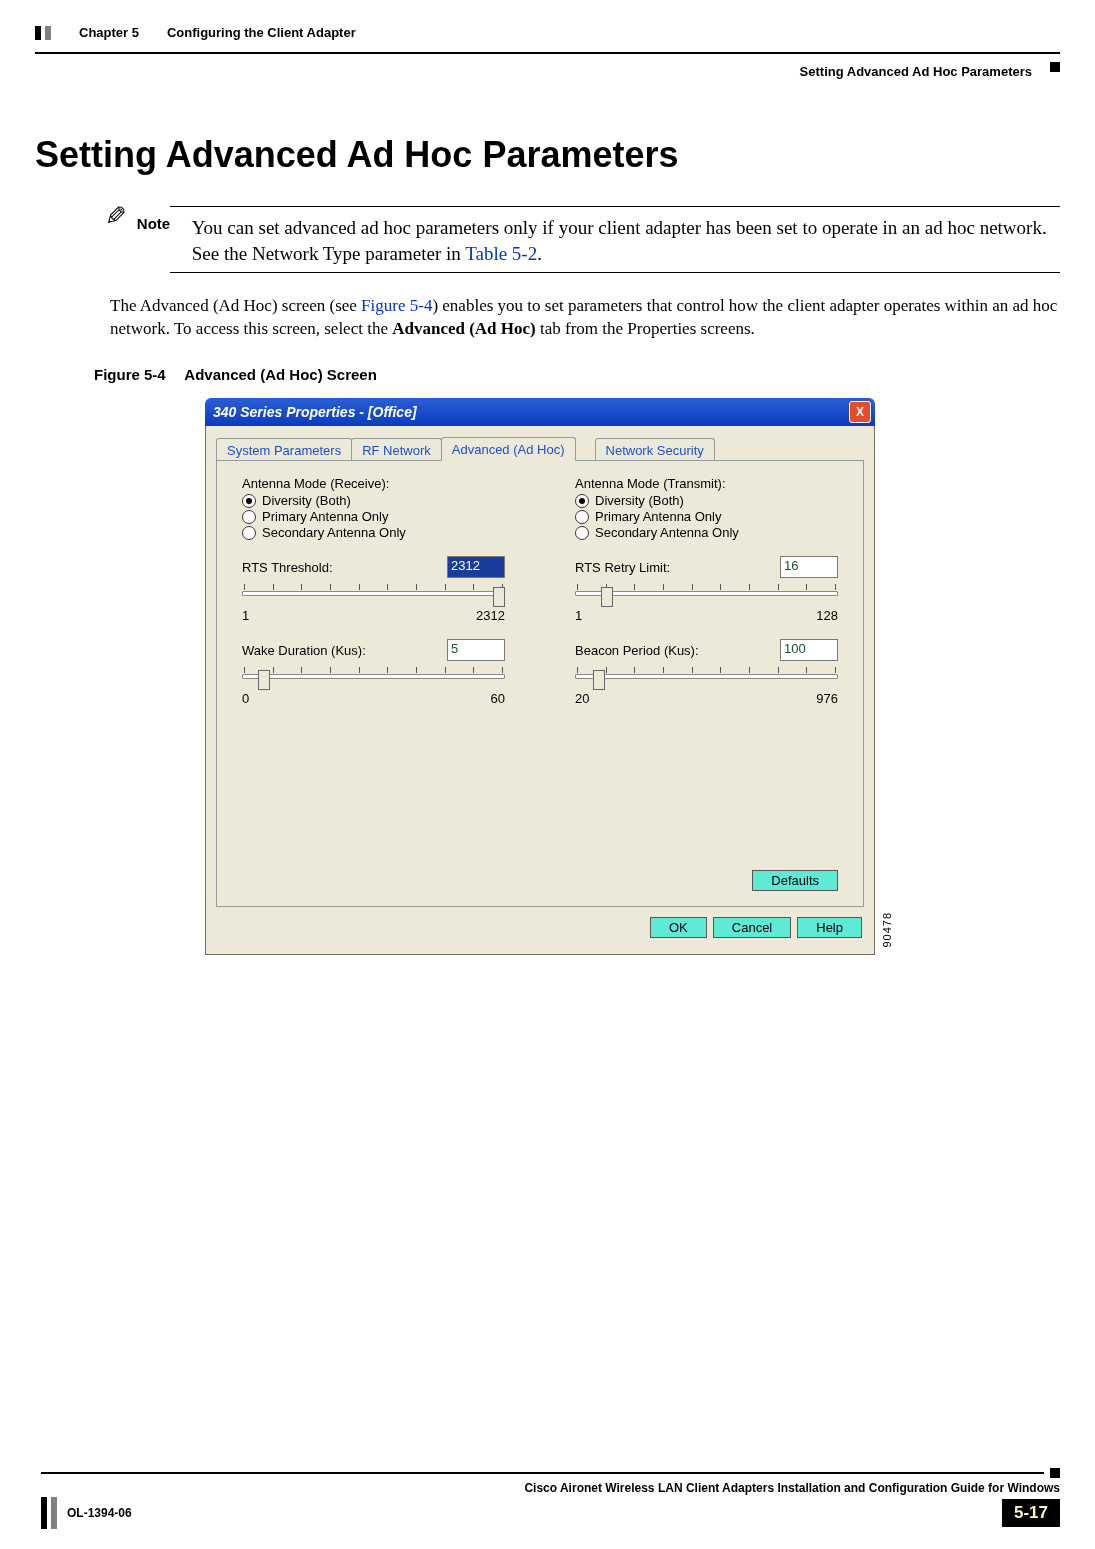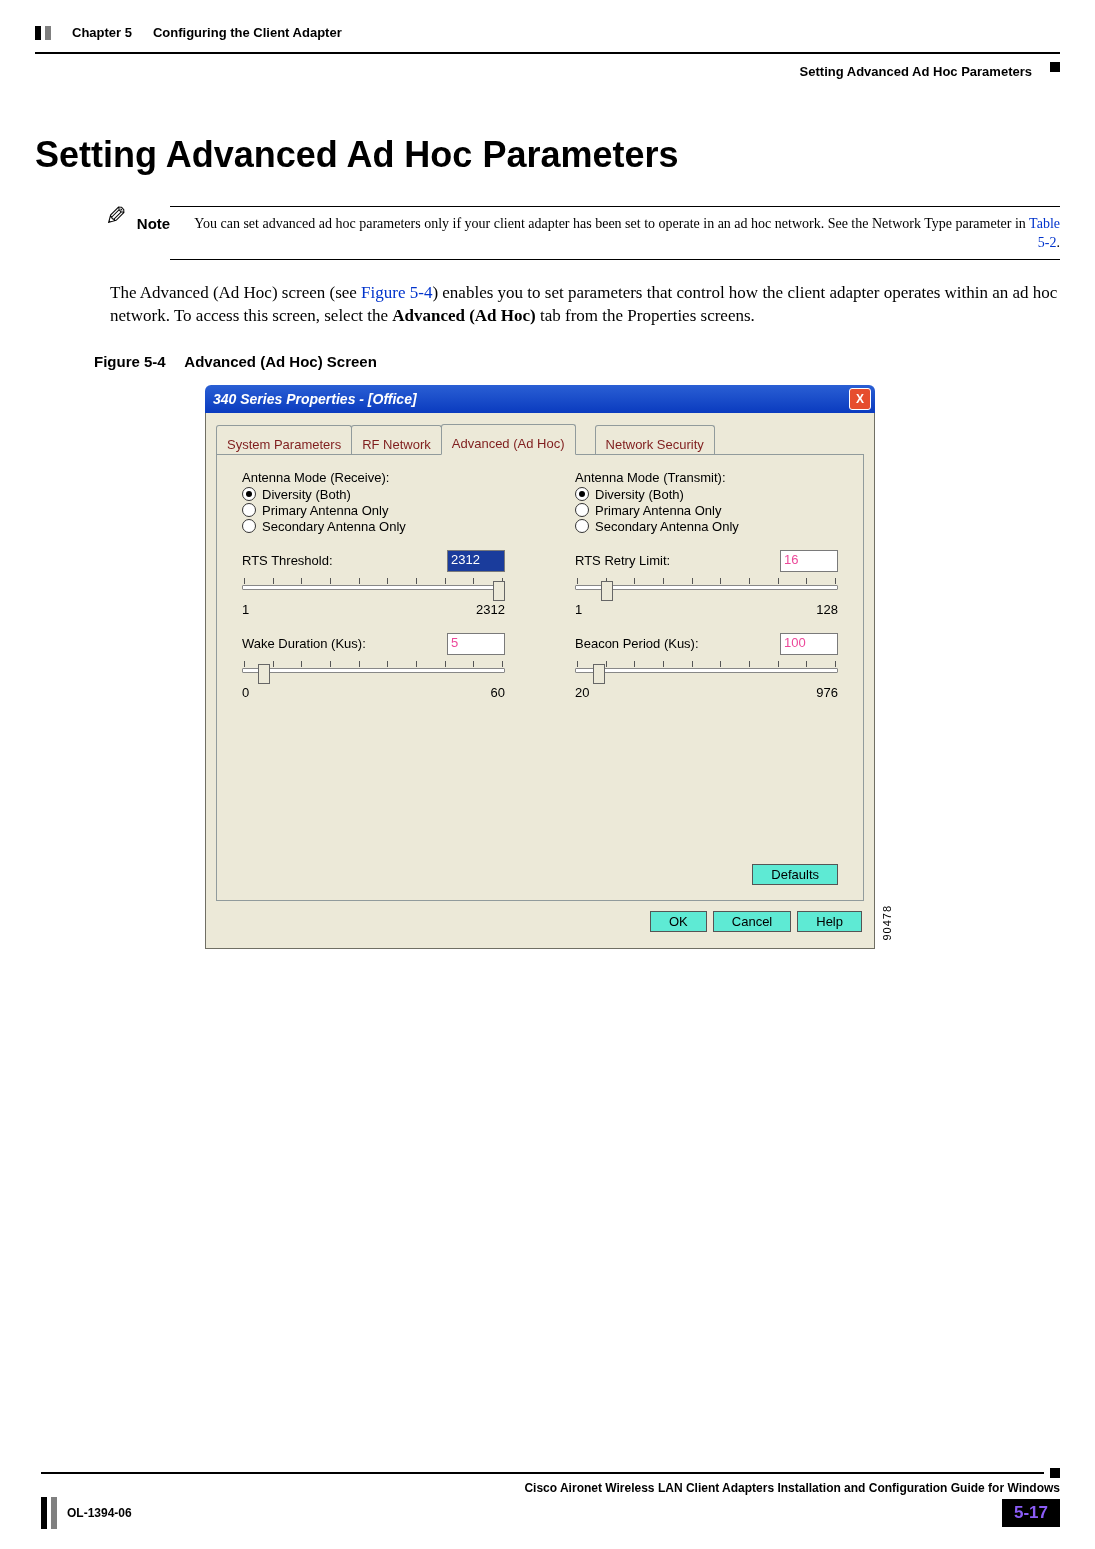--- a/index.html
+++ b/index.html
@@ -20,21 +20,21 @@
   .header-row {
     display: flex;
     align-items: center;
     font-family: Arial, Helvetica, sans-serif;
     font-size: 13px;
     font-weight: bold;
   }
   .header-left {
     display: flex;
     align-items: center;
-    gap: 21px;
+    gap: 28px;
   }
   .hdr-bar-black { width: 6px; height: 14px; background: #000; }
   .hdr-bar-grey { width: 6px; height: 14px; background: #808080; }
   .hdr-rule {
     border-top: 2px solid #000;
     margin-top: 12px;
   }
   .header-right {
     text-align: right;
     font-family: Arial, Helvetica, sans-serif;
@@ -73,25 +73,24 @@
     font-family: sans-serif;
   }
   .note-label {
     font-family: Liberation Sans, sans-serif;
     font-weight: bold;
     font-size: 15px;
     width: 55px;
     padding-top: 8px;
   }
   .note-text {
-    font-size: 14px;
+    font-size: 19px;
     line-height: 1.35;
     padding-top: 8px;
     flex: 1;
-    text-align: right;
   }
   .link { color: #0033cc; }
 
   .body-para {
     margin-left: 75px;
     font-size: 17px;
     line-height: 1.35;
     margin-bottom: 25px;
   }
 
@@ -141,23 +140,23 @@
     padding: 10px;
     position: relative;
   }
   .tab-row { display: flex; align-items: flex-end; }
   .tab {
     background: #ece9d8;
     border: 1px solid #919b9c;
     border-bottom: none;
     border-top-left-radius: 3px;
     border-top-right-radius: 3px;
-    padding: 11px 10px 3px 10px;
+    padding: 4px 10px 3px 10px;
     margin-right: -1px;
-    color: #7f1d1d;
+    color: #1d4ed8;
     position: relative;
     top: 1px;
     font-size: 13px;
   }
   .tab.active { background: #ece9d8; border-bottom: 1px solid #ece9d8; z-index: 2; }
   .tab-gap { width: 20px; }
   .tab-panel {
     border: 1px solid #919b9c;
     background: #ece9d8;
     padding: 15px 25px 50px 25px;
@@ -169,21 +168,21 @@
   .grp-label { margin-bottom: 2px; }
   .radio-row { display: flex; align-items: center; gap: 6px; margin: 1px 0; }
   .radio {
     width: 12px; height: 12px; border: 1px solid #333; border-radius: 50%; background: #fff;
     display: flex; align-items: center; justify-content: center;
   }
   .radio.sel::after { content: ""; width: 6px; height: 6px; border-radius: 50%; background: #000; }
   .field-row { display: flex; align-items: center; justify-content: space-between; margin-top: 16px; }
   .text-input {
     width: 50px; height: 18px; border: 1px solid #7a7a7a; background: #fff; padding: 1px 3px;
-    font-size: 13px; color:#ec4899;
+    font-size: 13px; color:#14532d;
   }
   .text-input.sel { background: #1a3c9c; color: #fff; }
   .slider-wrap { margin-top: 6px; }
   .slider-track {
     position: relative; height: 20px;
   }
   .ticks {
     display: flex; justify-content: space-between; padding: 0 2px; height: 6px;
   }
   .ticks span { width: 1px; height: 6px; background: #555; }
@@ -223,21 +222,21 @@
   .footer-title-row { display: flex; justify-content: flex-end; font-weight: bold; font-size: 12px; margin-top: 3px; }
   .footer-bottom-row {
     display: flex; align-items: center; margin-top: 2px; gap: 10px;
   }
   .footer-bars { display: flex; gap: 4px; }
   .footer-bar-black { width: 6px; height: 32px; background: #000; }
   .footer-bar-grey { width: 6px; height: 32px; background: #808080; }
   .footer-doc-id { font-weight: bold; font-size: 12px; }
   .page-num-box {
     margin-left: auto;
-    background: #000; color: #8b5cf6; font-weight: bold;
+    background: #000; color: #fef9c3; font-weight: bold;
     font-size: 17px; padding: 4px 12px;
   }
 </style>
 </head>
 <body>
 
 <div class="page">
   <div class="header-row">
     <div class="header-left">
       <div style="display:flex;gap:4px;">

